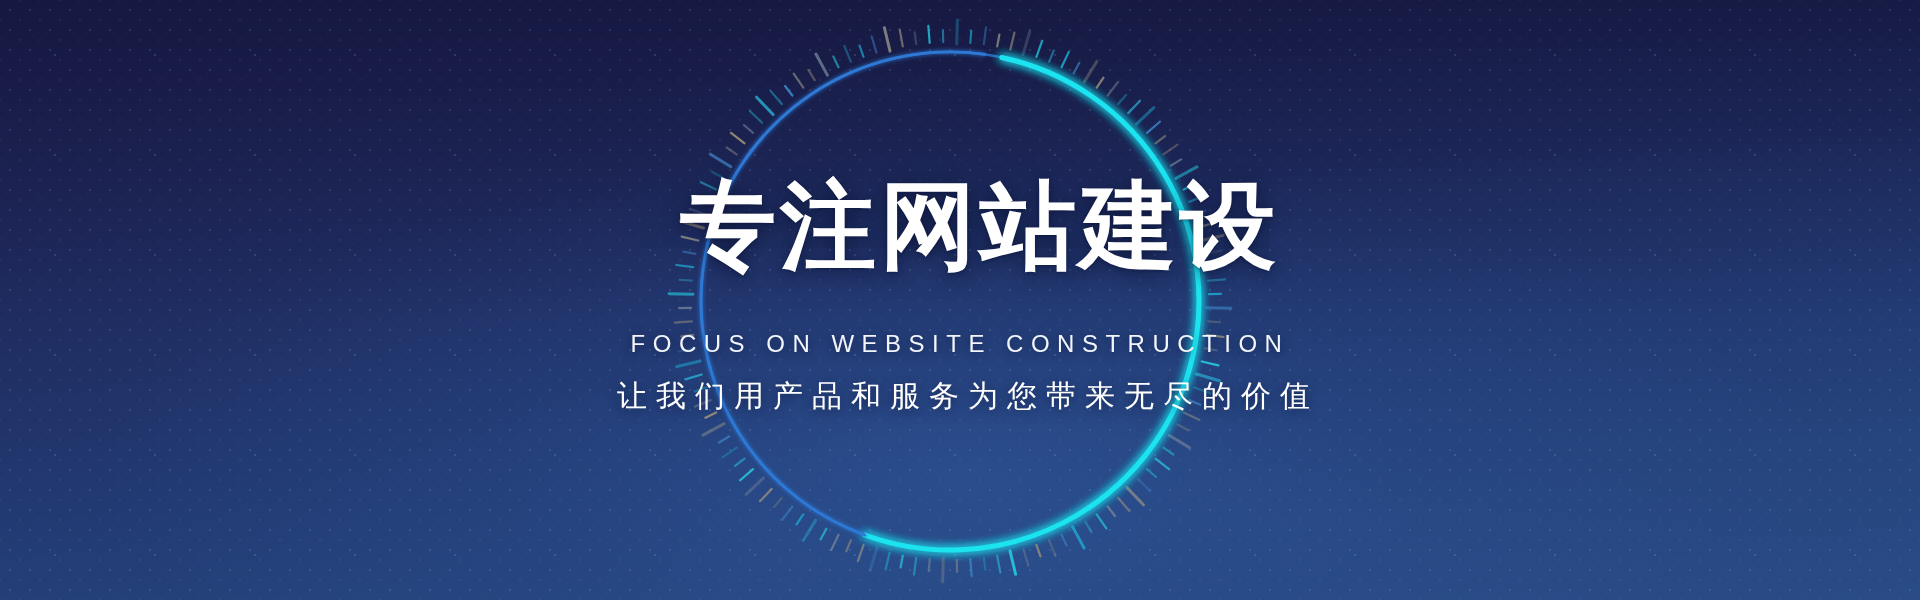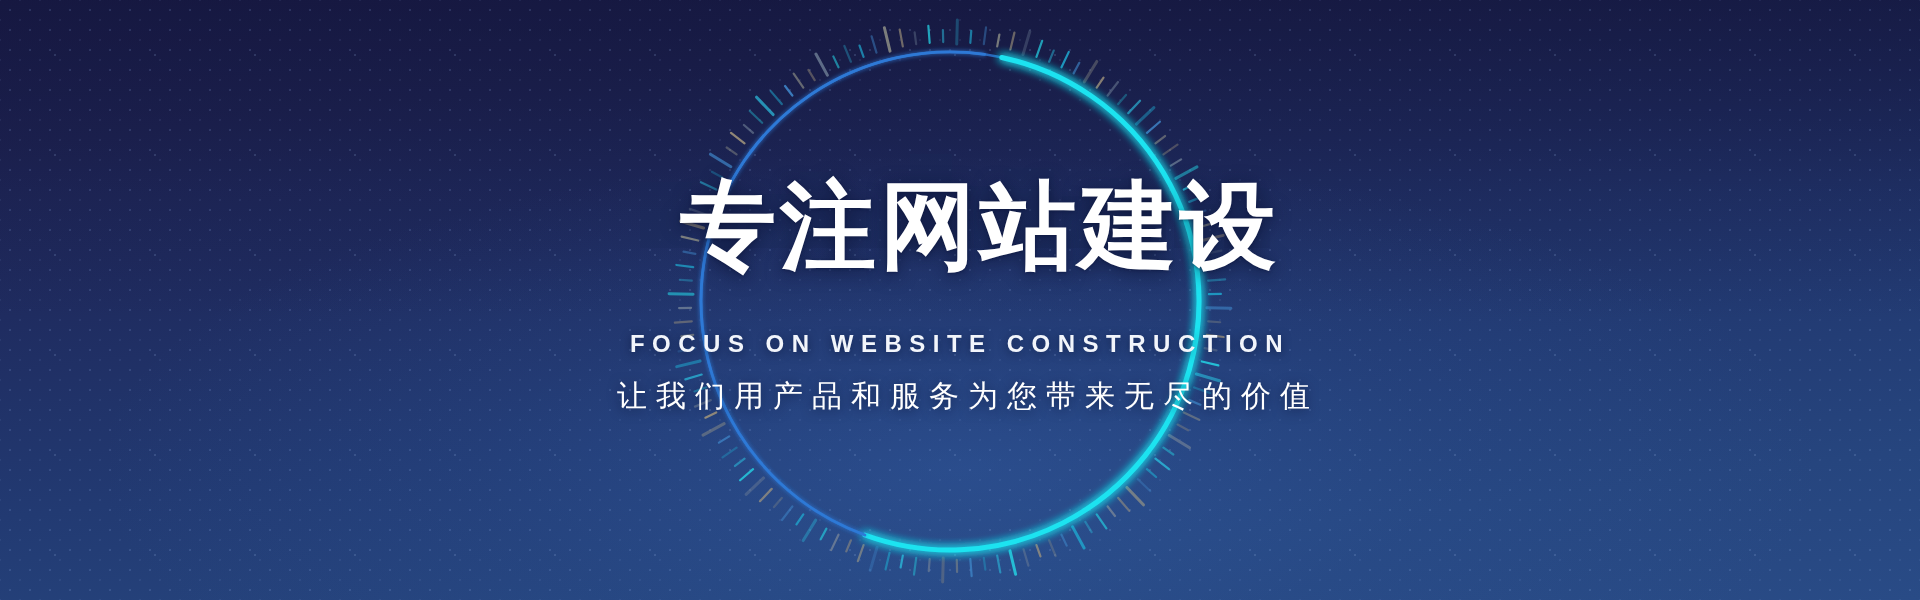--- a/index.html
+++ b/index.html
@@ -94,21 +94,21 @@
     font-family: "DejaVu Sans", "Liberation Sans", sans-serif;
     white-space: nowrap;
     padding-left: 20px;
   }
   .subline-en {
     position: absolute;
     top: 330px;
     left: 0;
     width: 100%;
     font-size: 24px;
-    font-weight: 700;
+    font-weight: 400;
     color: #f2f5fb;
     letter-spacing: 7.5px;
     text-shadow: 0 2px 10px rgba(8,14,45,0.55);
     white-space: nowrap;
   }
   .subline-cn {
     position: absolute;
     top: 376px;
     left: 8px;
     width: 100%;

